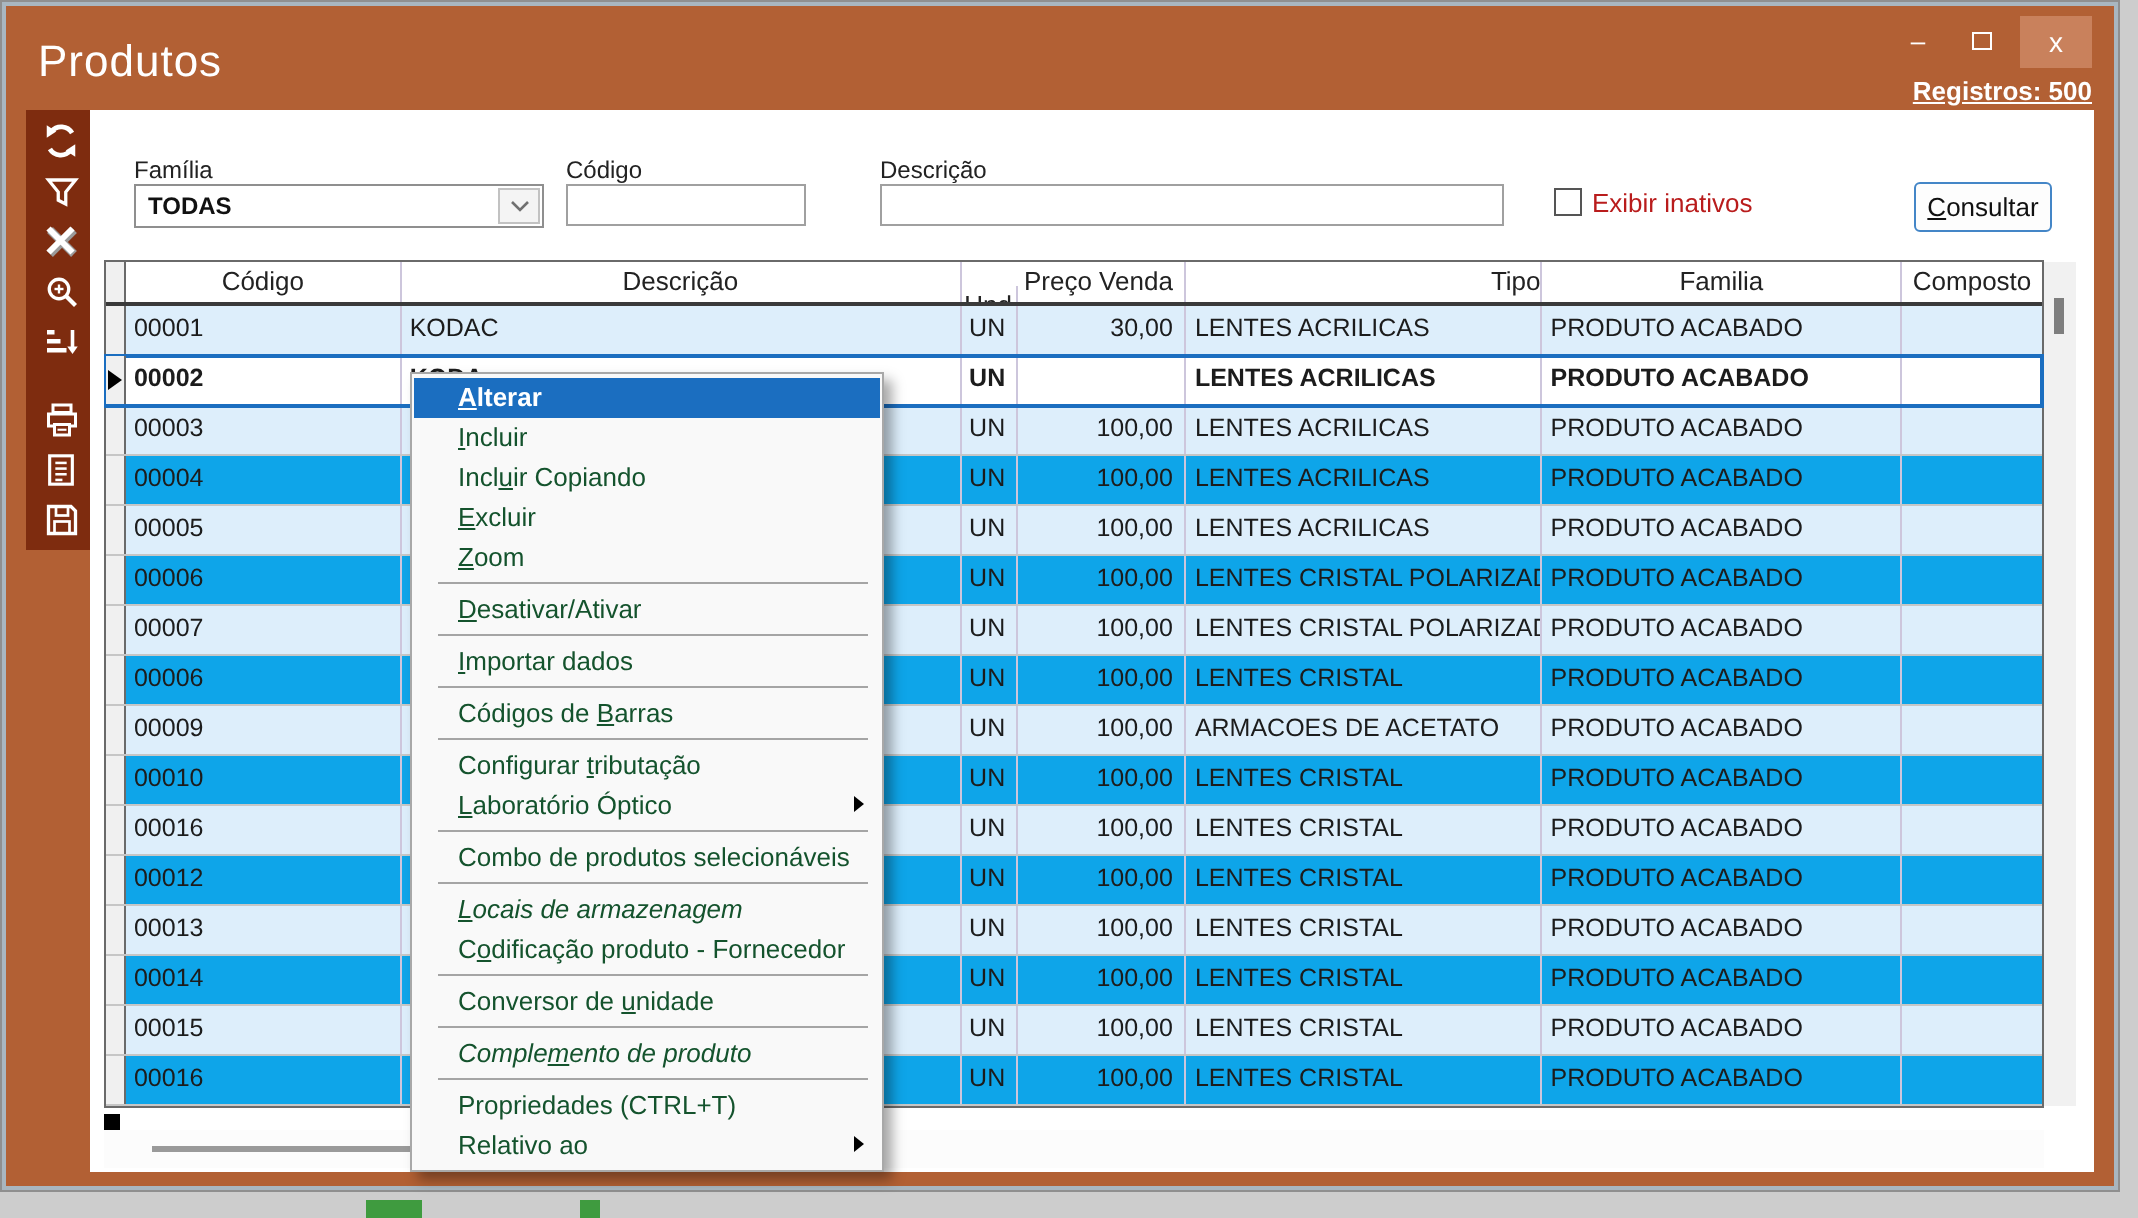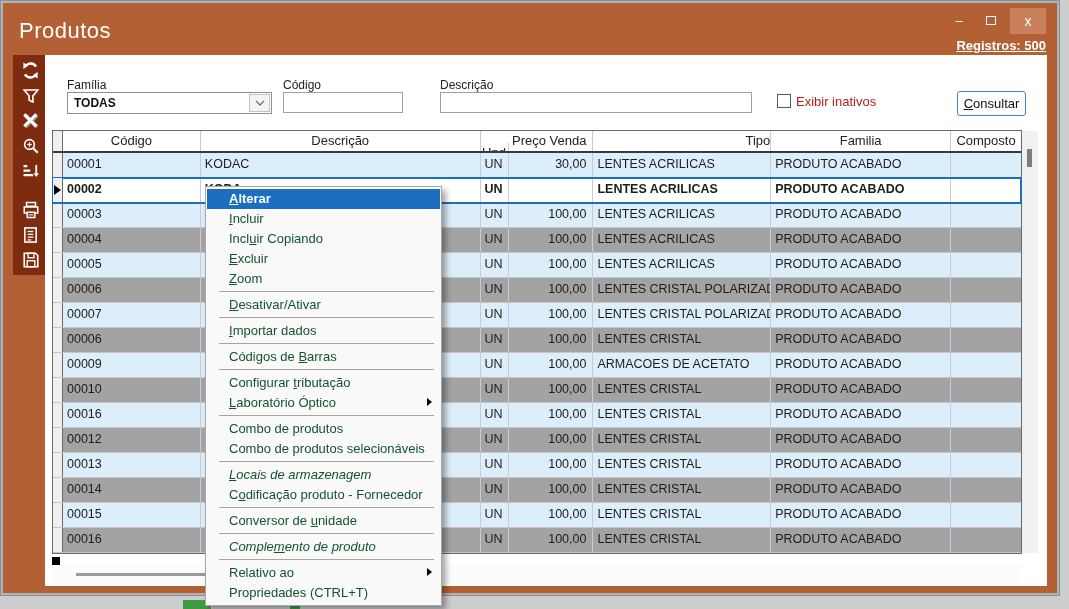--- a/index.html
+++ b/index.html
@@ -33,21 +33,21 @@
   .f-input { position:absolute; height:21px; border:1px solid #a0a0a0; background:#fff; font-size:12px; padding:0 4px; font-family:"Liberation Sans",sans-serif; }
   .combo { position:absolute; height:22px; border:1px solid #8f8f8f; background:#fff; }
   .combo-val { position:absolute; left:6px; top:3px; font-size:12px; font-weight:bold; color:#111; }
   .combo-btn { position:absolute; right:1px; top:1px; bottom:1px; width:21px; background:#f4f4f4; border:1px solid #c2c2c2; display:flex; align-items:center; justify-content:center; }
   .chk-box { position:absolute; width:14px; height:14px; border:1px solid #555; background:#fff; }
   .chk-label { position:absolute; font-size:13px; color:#b91c1c; }
   .btn-consultar { position:absolute; left:957px; top:91px; width:69px; height:25px; background:#fdfdfd; border:1px solid #4486c7; border-radius:3px; font-size:13px; color:#111; text-align:center; line-height:23px; }
 
   
   .grid { position:absolute; left:52px; top:130px; width:970px; border:1px solid #6a6a6a; background:#fff; }
-  .g-row { display:flex; height:25px; border-bottom:1px solid #c6c6c6; background:#a3a3a3; }
+  .g-row { display:flex; height:25px; border-bottom:1px solid #c6c6c6; background:#0ea5e9; }
   .g-row.alt { background:#ddeefb; }
   .g-head { display:flex; height:22px; border-bottom:2px solid #3a3a3a; background:#fff; }
   .hc { font-size:13px; color:#222; text-align:center; line-height:20px; border-right:1px solid #cdc6dc; overflow:hidden; white-space:nowrap; }
   .c { font-size:12.5px; color:#1c1c1c; line-height:23px; border-right:1px solid #cdc6dc; overflow:hidden; white-space:nowrap; padding-left:4px; }
   .w-sel{ width:10px; padding:0; background:#f0f0f0; border-right:1px solid #6a6a6a; position:relative; }
   .w-cod{ width:138px; } .w-des{ width:280px; } .w-und{ width:28px; }
   .w-pre{ width:85px; text-align:right; padding-right:6px; padding-left:0; }
   .w-tip{ width:178px; } .w-fam{ width:180px; } .w-com{ width:70px; border-right:none; }
   .g-row.sel { background:#fff; outline:2px solid #1b6ec0; outline-offset:-1px; font-weight:bold; position:relative; z-index:2; }
   .row-arrow { position:absolute; left:1px; top:7px; width:0; height:0; border-left:7px solid #000; border-top:5px solid transparent; border-bottom:5px solid transparent; }
@@ -366,27 +366,26 @@
       <div class="menu-sep"></div>
       <div class="menu-item"><u>D</u>esativar/Ativar</div>
       <div class="menu-sep"></div>
       <div class="menu-item"><u>I</u>mportar dados</div>
       <div class="menu-sep"></div>
       <div class="menu-item">Códigos de <u>B</u>arras</div>
       <div class="menu-sep"></div>
       <div class="menu-item">Configurar <u>t</u>ributação</div>
       <div class="menu-item"><u>L</u>aboratório Óptico<span class="sub-arrow"></span></div>
       <div class="menu-sep"></div>
-      <div class="menu-item">Combo de produtos</div>
       <div class="menu-item">Combo de produtos selecionáveis</div>
       <div class="menu-sep"></div>
       <div class="menu-item it"><u>L</u>ocais de armazenagem</div>
       <div class="menu-item">C<u>o</u>dificação produto - Fornecedor</div>
       <div class="menu-sep"></div>
       <div class="menu-item">Conversor de <u>u</u>nidade</div>
       <div class="menu-sep"></div>
       <div class="menu-item it">Comple<u>m</u>ento de produto</div>
       <div class="menu-sep"></div>
+      <div class="menu-item">Propriedades (CTRL+T)</div>
       <div class="menu-item">Relativo ao<span class="sub-arrow"></span></div>
-      <div class="menu-item">Propriedades (CTRL+T)</div>
     </div>
 
 </div>
 
 </body></html>

